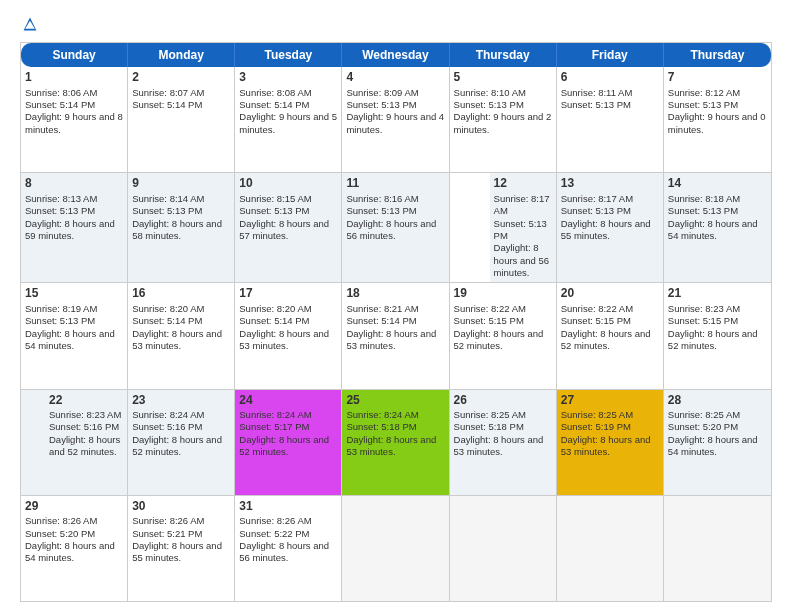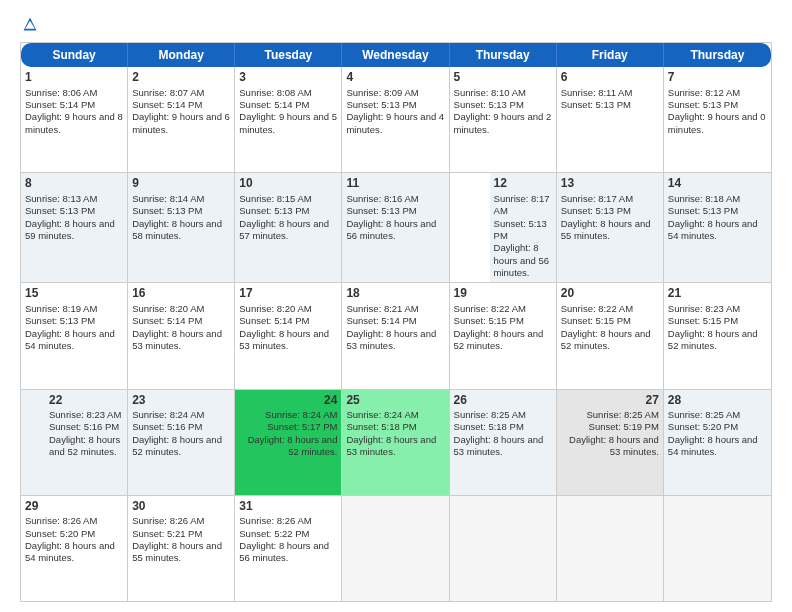--- a/index.html
+++ b/index.html
@@ -138,21 +138,21 @@
         <div class="cal-header-cell">Monday</div>
         <div class="cal-header-cell">Tuesday</div>
         <div class="cal-header-cell">Wednesday</div>
         <div class="cal-header-cell">Thursday</div>
         <div class="cal-header-cell">Friday</div>
         <div class="cal-header-cell">Thursday</div>
       </div>
     <div class="cal-body" id="cal-body">
         <div class="cal-row">
           <div class="cal-cell"><span class="day-num">1</span><span>Sunrise: 8:06 AM</span><br><span>Sunset: 5:14 PM</span><br><span>Daylight: 9 hours and 8 minutes.</span></div>
-          <div class="cal-cell"><span class="day-num">2</span><span>Sunrise: 8:07 AM</span><br><span>Sunset: 5:14 PM</span><br><span>Daylight: 9 hours and 6 minutes.</span></div>
+          <div class="cal-cell"><span class="day-num">2</span><span>Sunrise: 8:07 AM</span><br><span>Sunset: 5:14 PM</span><br></div>
           <div class="cal-cell"><span class="day-num">3</span><span>Sunrise: 8:08 AM</span><br><span>Sunset: 5:14 PM</span><br><span>Daylight: 9 hours and 5 minutes.</span></div>
           <div class="cal-cell"><span class="day-num">4</span><span>Sunrise: 8:09 AM</span><br><span>Sunset: 5:13 PM</span><br><span>Daylight: 9 hours and 4 minutes.</span></div>
           <div class="cal-cell"><span class="day-num">5</span><span>Sunrise: 8:10 AM</span><br><span>Sunset: 5:13 PM</span><br><span>Daylight: 9 hours and 2 minutes.</span></div>
           <div class="cal-cell"><span class="day-num">6</span><span>Sunrise: 8:11 AM</span><br><span>Sunset: 5:13 PM</span><br></div>
           <div class="cal-cell"><span class="day-num">7</span><span>Sunrise: 8:12 AM</span><br><span>Sunset: 5:13 PM</span><br><span>Daylight: 9 hours and 0 minutes.</span></div>
         </div>
         <div class="cal-row">
           <div class="cal-cell alt-row" style="background: rgb(237, 242, 247);"><span class="day-num">8</span><span>Sunrise: 8:13 AM</span><br><span>Sunset: 5:13 PM</span><br><span>Daylight: 8 hours and 59 minutes.</span></div>
           <div class="cal-cell alt-row" style="background: rgb(237, 242, 247);"><span class="day-num">9</span><span>Sunrise: 8:14 AM</span><br><span>Sunset: 5:13 PM</span><br><span>Daylight: 8 hours and 58 minutes.</span></div>
           <div class="cal-cell alt-row" style="background: rgb(237, 242, 247);"><span class="day-num">10</span><span>Sunrise: 8:15 AM</span><br><span>Sunset: 5:13 PM</span><br><span>Daylight: 8 hours and 57 minutes.</span></div>
@@ -166,24 +166,24 @@
           <div class="cal-cell"><span class="day-num">16</span><span>Sunrise: 8:20 AM</span><br><span>Sunset: 5:14 PM</span><br><span>Daylight: 8 hours and 53 minutes.</span></div>
           <div class="cal-cell"><span class="day-num">17</span><span>Sunrise: 8:20 AM</span><br><span>Sunset: 5:14 PM</span><br><span>Daylight: 8 hours and 53 minutes.</span></div>
           <div class="cal-cell"><span class="day-num">18</span><span>Sunrise: 8:21 AM</span><br><span>Sunset: 5:14 PM</span><br><span>Daylight: 8 hours and 53 minutes.</span></div>
           <div class="cal-cell"><span class="day-num">19</span><span>Sunrise: 8:22 AM</span><br><span>Sunset: 5:15 PM</span><br><span>Daylight: 8 hours and 52 minutes.</span></div>
           <div class="cal-cell"><span class="day-num">20</span><span>Sunrise: 8:22 AM</span><br><span>Sunset: 5:15 PM</span><br><span>Daylight: 8 hours and 52 minutes.</span></div>
           <div class="cal-cell"><span class="day-num">21</span><span>Sunrise: 8:23 AM</span><br><span>Sunset: 5:15 PM</span><br><span>Daylight: 8 hours and 52 minutes.</span></div>
         </div>
         <div class="cal-row">
           <div class="cal-cell alt-row" style="background: rgb(237, 242, 247); padding-left: 28px;"><span class="day-num">22</span><span>Sunrise: 8:23 AM</span><br><span>Sunset: 5:16 PM</span><br><span>Daylight: 8 hours and 52 minutes.</span></div>
           <div class="cal-cell alt-row" style="background: rgb(237, 242, 247);"><span class="day-num">23</span><span>Sunrise: 8:24 AM</span><br><span>Sunset: 5:16 PM</span><br><span>Daylight: 8 hours and 52 minutes.</span></div>
-          <div class="cal-cell alt-row" style="background: #22c55e; text-align: right;"><span class="day-num">24</span><span>Sunrise: 8:24 AM</span><br><span>Sunset: 5:17 PM</span><br><span>Daylight: 8 hours and 52 minutes.</span></div>
-          <div class="cal-cell alt-row" style="background: #86efac;"><span class="day-num">25</span><span>Sunrise: 8:24 AM</span><br><span>Sunset: 5:18 PM</span><br><span>Daylight: 8 hours and 53 minutes.</span></div>
+          <div class="cal-cell alt-row" style="background: #d946ef;"><span class="day-num">24</span><span>Sunrise: 8:24 AM</span><br><span>Sunset: 5:17 PM</span><br><span>Daylight: 8 hours and 52 minutes.</span></div>
+          <div class="cal-cell alt-row" style="background: #84cc16;"><span class="day-num">25</span><span>Sunrise: 8:24 AM</span><br><span>Sunset: 5:18 PM</span><br><span>Daylight: 8 hours and 53 minutes.</span></div>
           <div class="cal-cell alt-row" style="background: rgb(237, 242, 247);"><span class="day-num">26</span><span>Sunrise: 8:25 AM</span><br><span>Sunset: 5:18 PM</span><br><span>Daylight: 8 hours and 53 minutes.</span></div>
-          <div class="cal-cell alt-row" style="background: #e5e5e5; text-align: right;"><span class="day-num">27</span><span>Sunrise: 8:25 AM</span><br><span>Sunset: 5:19 PM</span><br><span>Daylight: 8 hours and 53 minutes.</span></div>
+          <div class="cal-cell alt-row" style="background: #eab308;"><span class="day-num">27</span><span>Sunrise: 8:25 AM</span><br><span>Sunset: 5:19 PM</span><br><span>Daylight: 8 hours and 53 minutes.</span></div>
           <div class="cal-cell alt-row" style="background: rgb(237, 242, 247);"><span class="day-num">28</span><span>Sunrise: 8:25 AM</span><br><span>Sunset: 5:20 PM</span><br><span>Daylight: 8 hours and 54 minutes.</span></div>
         </div>
         <div class="cal-row">
           <div class="cal-cell"><span class="day-num">29</span><span>Sunrise: 8:26 AM</span><br><span>Sunset: 5:20 PM</span><br><span>Daylight: 8 hours and 54 minutes.</span></div>
           <div class="cal-cell"><span class="day-num">30</span><span>Sunrise: 8:26 AM</span><br><span>Sunset: 5:21 PM</span><br><span>Daylight: 8 hours and 55 minutes.</span></div>
           <div class="cal-cell"><span class="day-num">31</span><span>Sunrise: 8:26 AM</span><br><span>Sunset: 5:22 PM</span><br><span>Daylight: 8 hours and 56 minutes.</span></div>
           <div class="cal-cell empty"></div>
           <div class="cal-cell empty"></div>
           <div class="cal-cell empty"></div>
           <div class="cal-cell empty"></div>

